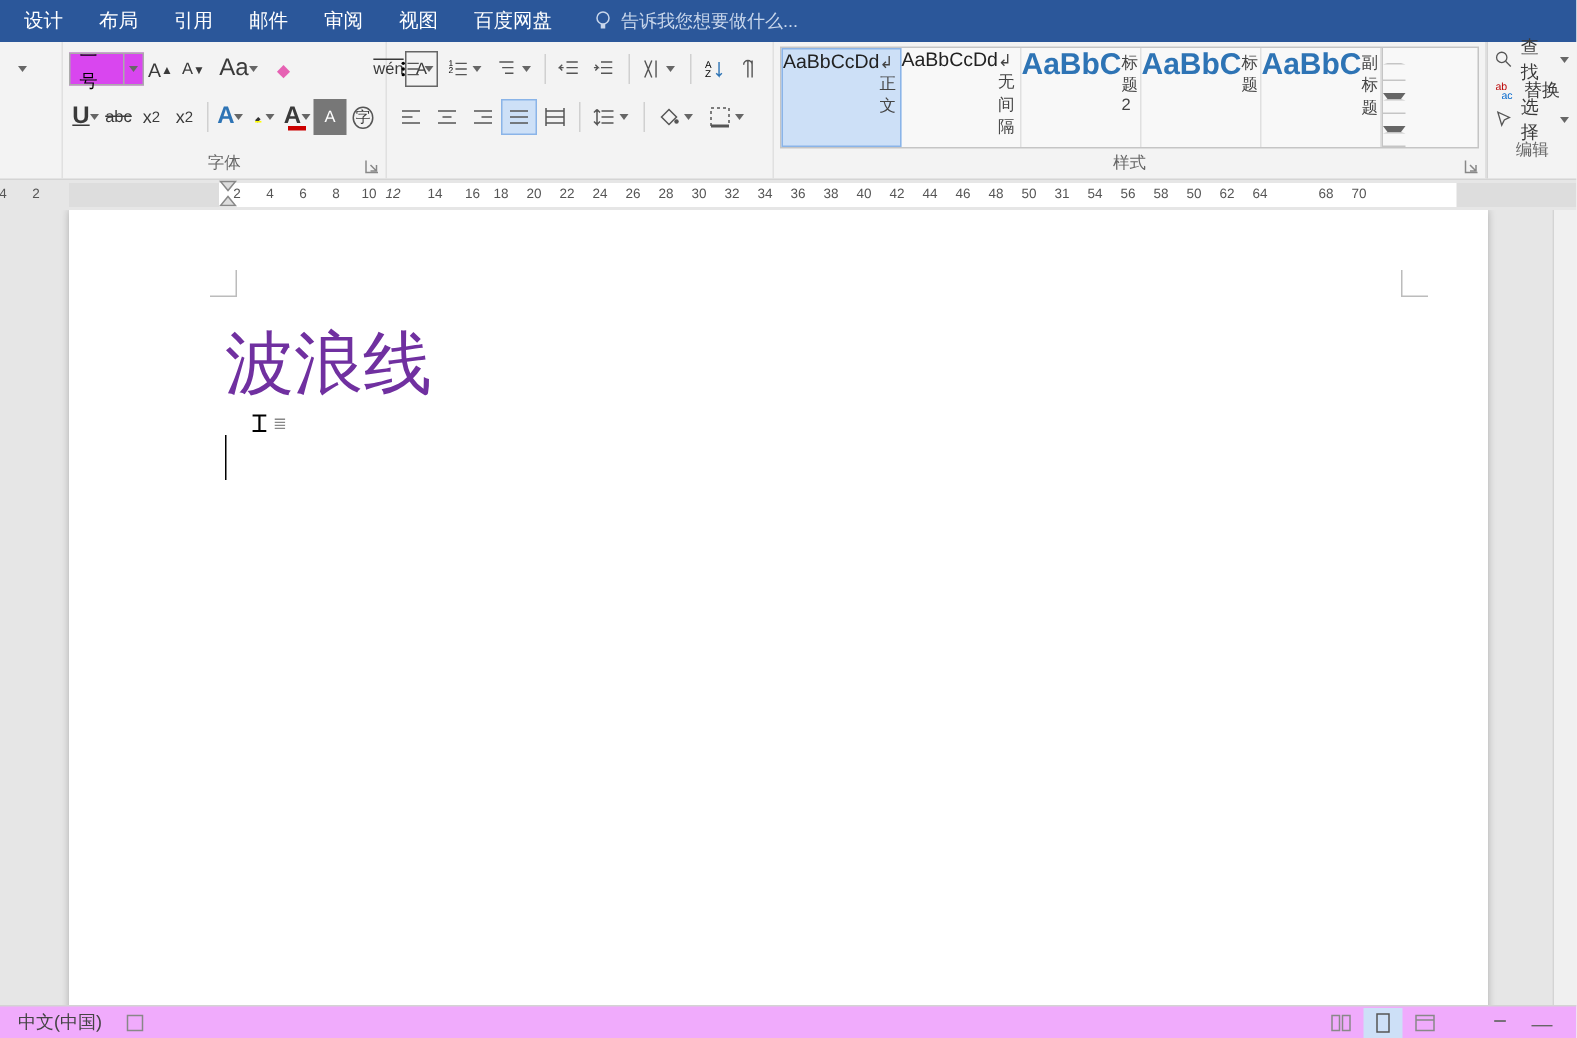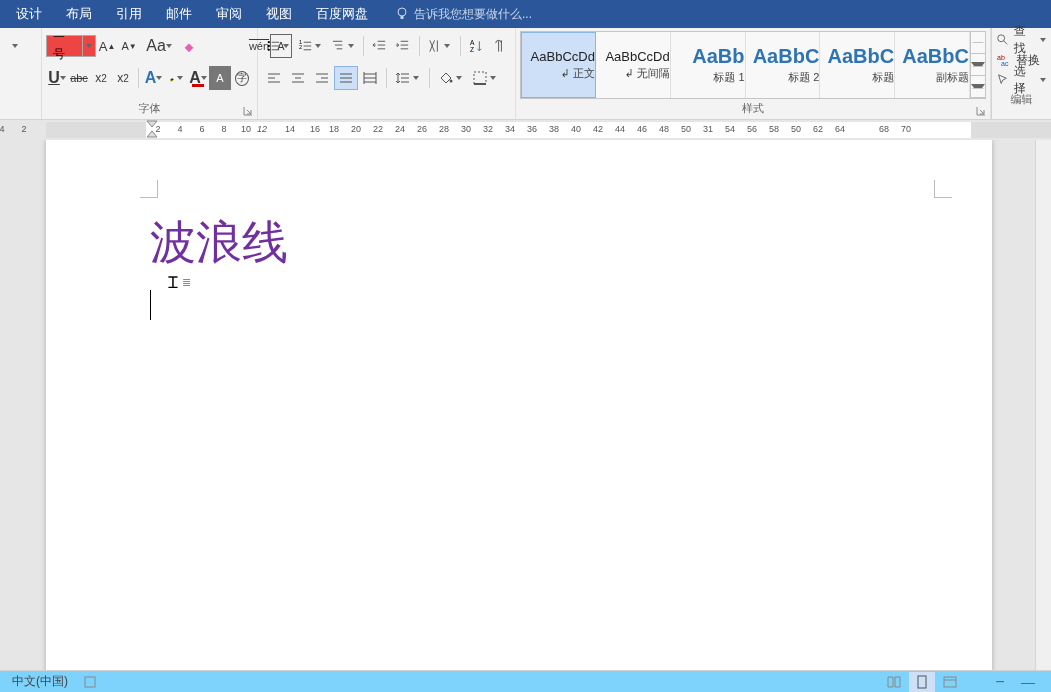--- a/index.html
+++ b/index.html
@@ -18,27 +18,27 @@
   .group-label { height: 18px; font-size: 11px; color: #666; text-align: center; position: relative; }
   .dlaunch { position: absolute; right: 3px; bottom: 2px; width: 12px; height: 12px; cursor: pointer; }
 
   .row { display: flex; align-items: center; height: 32px; gap: 0; }
   .ctl { height: 24px; min-width: 22px; display: inline-flex; align-items: center; justify-content: center; padding: 0 3px; border: 1px solid transparent; cursor: pointer; color:#3a3a3a; }
   .ctl.sel { background: #cde0f7; border-color: #8ab4e8; }
   .sep { width: 1px; height: 20px; background: #d0d0d0; margin: 0 4px; }
   .dd { width: 10px; display: inline-flex; align-items: center; justify-content: center; }
 
   
-  .combo { display: inline-flex; align-items: center; border: 1px solid #ababab; background: #ef4444; height: 22px; }
+  .combo { display: inline-flex; align-items: center; border: 1px solid #ababab; background: #d946ef; height: 22px; }
   .combo .val { padding: 0 6px; font-size: 12px; min-width: 34px; }
   .combo .arr { width: 14px; border-left: 1px solid #ababab; height: 100%; display: flex; align-items: center; justify-content: center; }
 
   
   .styles-gallery { display: flex; height: 68px; border: 1px solid #c5c5c5; background: #f8f8f8; }
-  .style-item { width: 80px; border-right: 1px solid #e0e0e0; display: flex; flex-direction: column; justify-content: center; align-items: flex-end; cursor: pointer; }
+  .style-item { width: 80px; border-right: 1px solid #e0e0e0; display: flex; flex-direction: row; justify-content: center; align-items: flex-start; cursor: pointer; }
   .style-item.sel { background: #cde0f7; border: 1px solid #8ab4e8; }
   .style-item .sample { font-size: 13px; color: #222; }
   .style-item .sample.big { font-size: 20px; font-weight: bold; color: #2e74b5; }
   .style-item .lbl { font-size: 11px; color: #444; margin-top: 2px; }
   .gal-more { width: 16px; display: flex; flex-direction: column; border-left: 1px solid #c5c5c5; }
   .gal-more div { flex: 1; display: flex; align-items: center; justify-content: center; cursor: pointer; border-bottom: 1px solid #c5c5c5; }
 
   
   .edit-pane { border-left: 1px solid #d4d4d4; width: 60px; padding: 2px 4px; font-size: 12px; }
   .edit-item { display: flex; align-items: center; height: 20px; cursor: pointer; gap: 4px; color:#3a3a3a; }
@@ -60,21 +60,21 @@
   .mm-tr { top:40px; right:40px; border-width:0 0 1px 1px;}
   .doc-text { position: absolute; left: 104px; top: 72px; font-size: 46px; color: #7030a0; font-family: "SimSun","宋体",serif; }
   .cursor-line { position:absolute; left:104px; top:150px; width:1px; height:30px; background:#000; }
   .ibeam { position:absolute; left:122px; top:134px; font-size:16px; color:#000; }
   .parmark{ position:absolute; left:136px; top:136px; font-size:11px; color:#888;}
 
   
   .vscroll { position: absolute; right: 0; top: 140px; bottom: 22px; width: 16px; background: #f0f0f0; border-left: 1px solid #d4d4d4; }
 
   
-  .statusbar { position: absolute; bottom: 0; left: 0; right: 0; height: 22px; background: #7dd3fc; border-top: 1px solid #d4d4d4; display: flex; align-items: center; font-size: 12px; color: #444; text-align: right; }
+  .statusbar { position: absolute; bottom: 0; left: 0; right: 0; height: 22px; background: #f0abfc; border-top: 1px solid #d4d4d4; display: flex; align-items: center; font-size: 12px; color: #444; text-align: right; }
   .status-left { display: flex; align-items: center; gap: 14px; padding-left: 12px; }
   .status-right { margin-left: auto; display: flex; align-items: center; gap: 2px; padding-right: 10px; }
   .sbtn { width: 26px; height: 20px; display: flex; align-items: center; justify-content: center; cursor: pointer; }
   .sbtn.sel { background: #cde0f7; }
 
   svg { display:block; }
   .ico { width:16px; height:16px; }
   .tri { width:0;height:0;border-left:3px solid transparent;border-right:3px solid transparent;border-top:4px solid #666; }
   .triU { width:0;height:0;border-left:3px solid transparent;border-right:3px solid transparent;border-bottom:4px solid #666; }
 </style>
@@ -310,24 +310,20 @@
     <div class="group-body" style="justify-content:center;">
       <div class="styles-gallery">
 
         <div class="style-item sel">
             <div class="sample">AaBbCcDd</div>
             <div class="lbl">↲ 正文</div>
           </div>
           <div class="style-item">
             <div class="sample">AaBbCcDd</div>
             <div class="lbl">↲ 无间隔</div>
-          </div>
-          <div class="style-item">
-            <div class="sample big">AaBb</div>
-            <div class="lbl">标题 1</div>
           </div>
           <div class="style-item">
             <div class="sample big">AaBbC</div>
             <div class="lbl">标题 2</div>
           </div>
           <div class="style-item">
             <div class="sample big">AaBbC</div>
             <div class="lbl">标题</div>
           </div>
           <div class="style-item">

